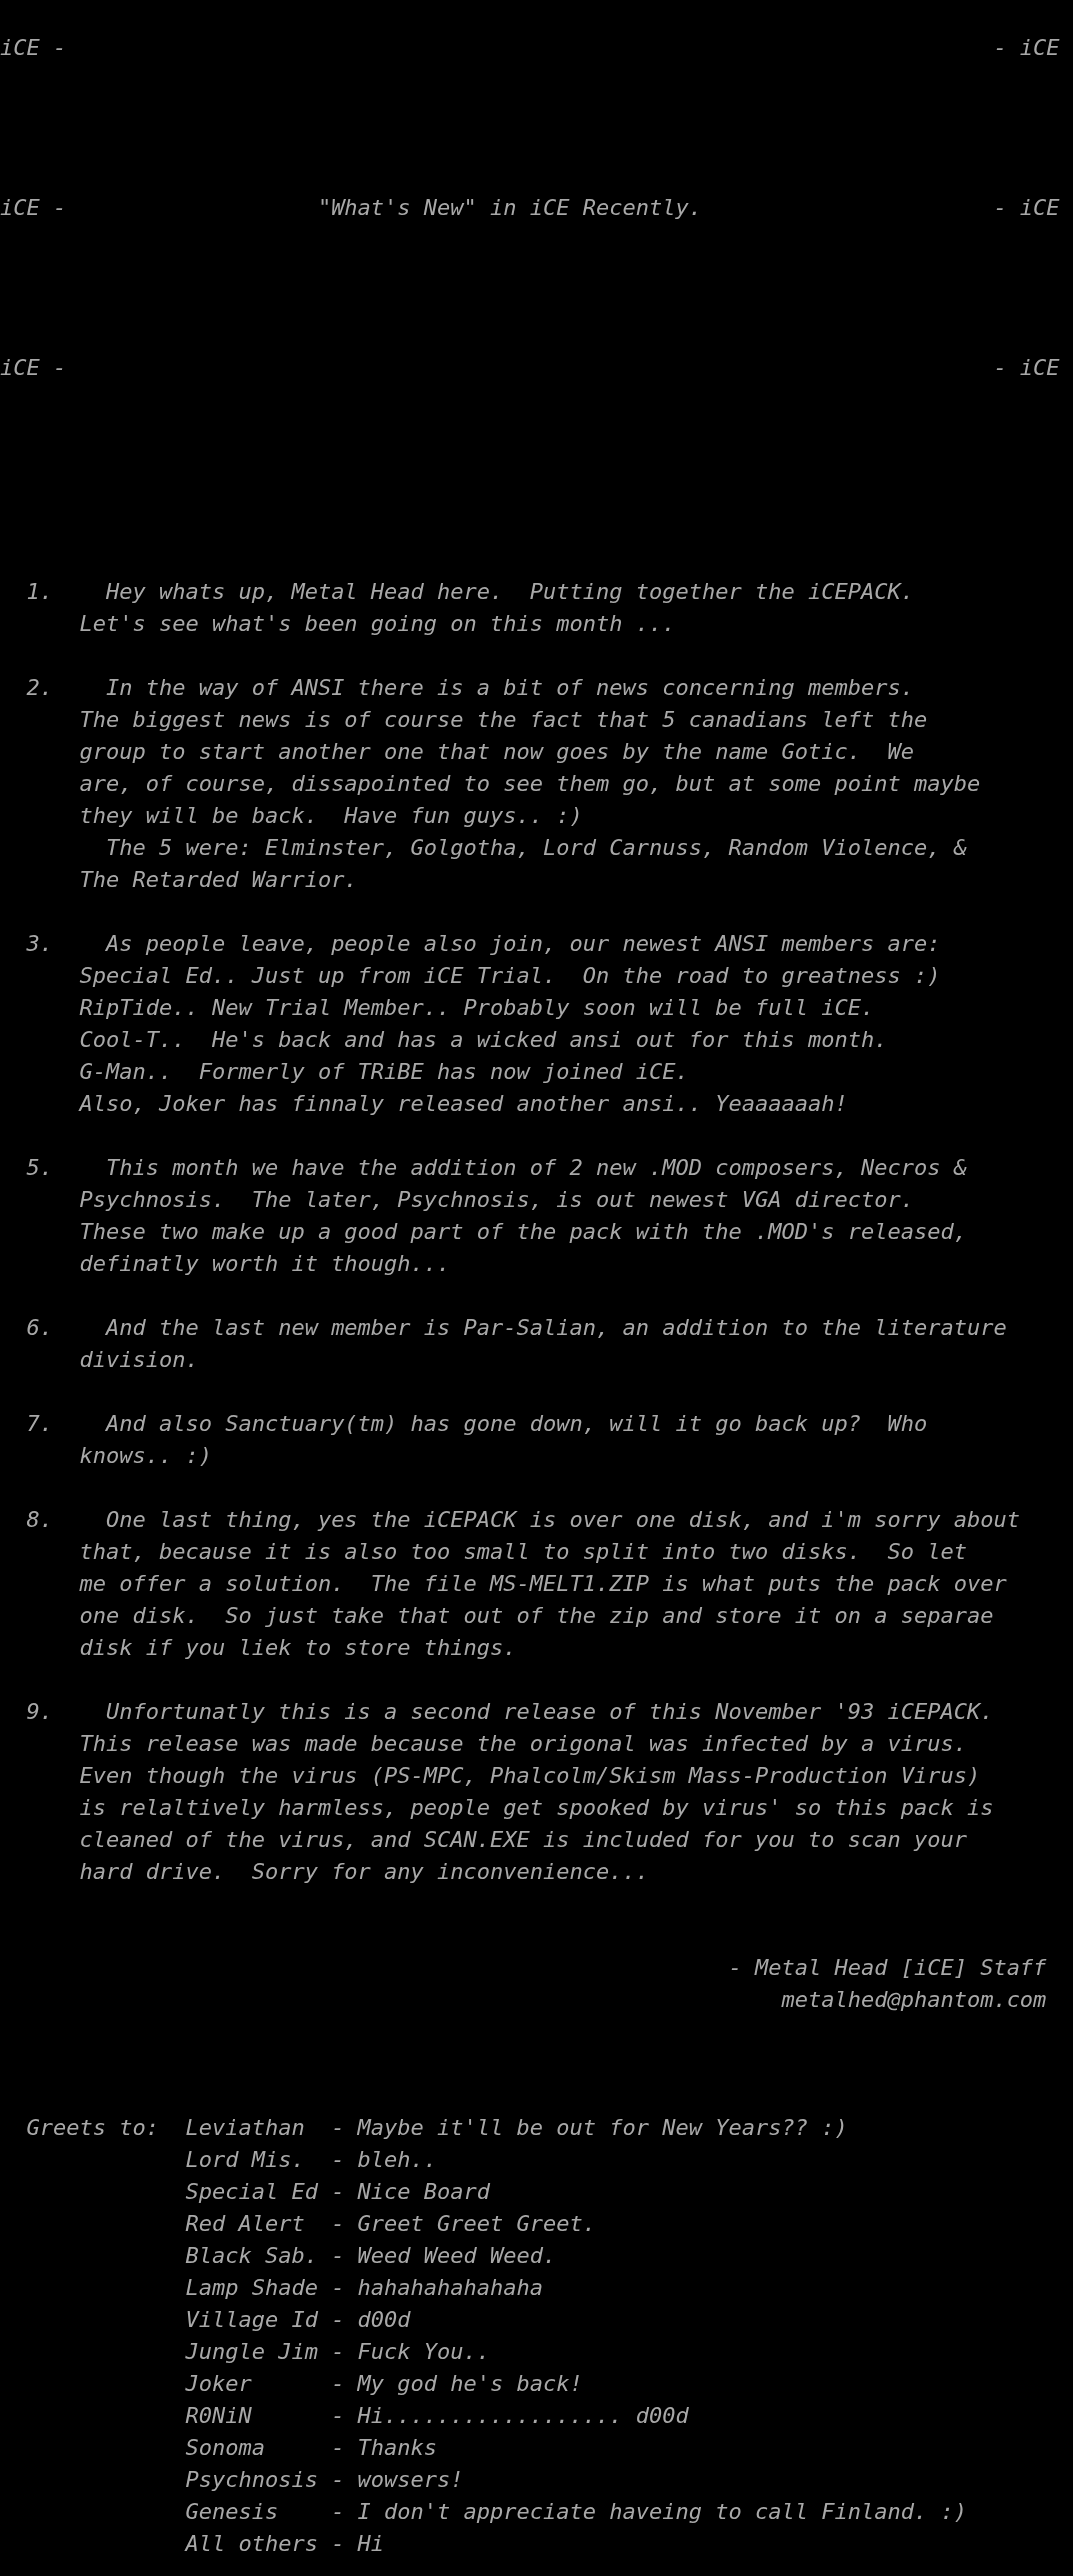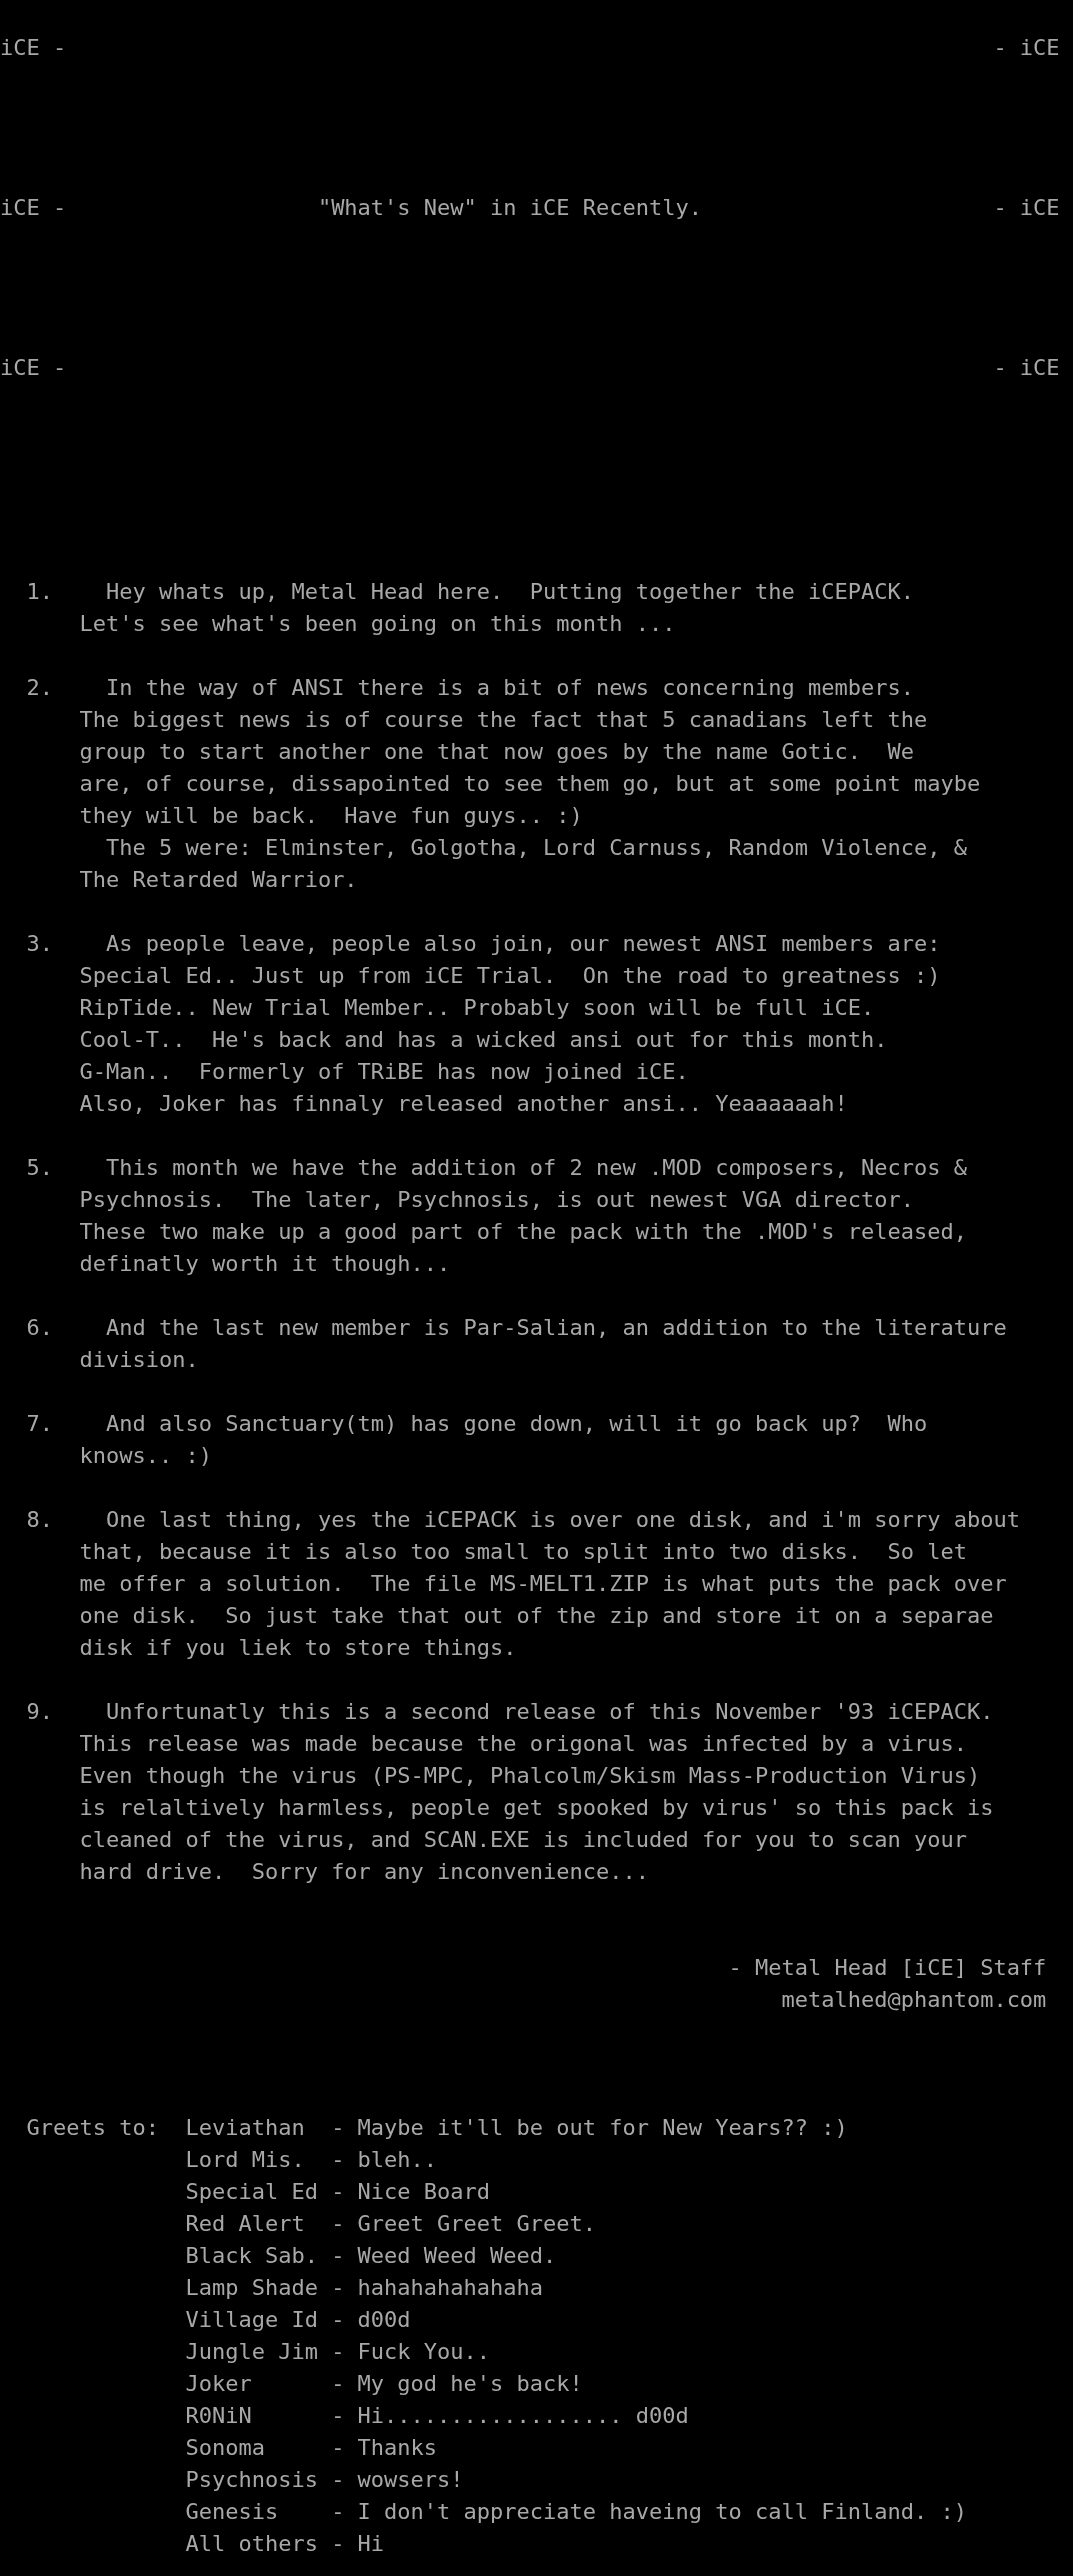--- a/index.html
+++ b/index.html
@@ -10,20 +10,21 @@
     overflow: hidden;
     font-family: "DejaVu Sans Mono", "Liberation Mono", monospace;
   }
   #screen {
     width: 1073px;
     height: 2576px;
     font-size: 22px;
     line-height: 32px;
     white-space: pre;
     font-weight: normal;
+    font-style: italic;
   }
   .line {
     height: 32px;
     white-space: pre;
     overflow: hidden;
   }
 </style>
 </head>
 <body style="background: rgb(0, 0, 0);">
 

